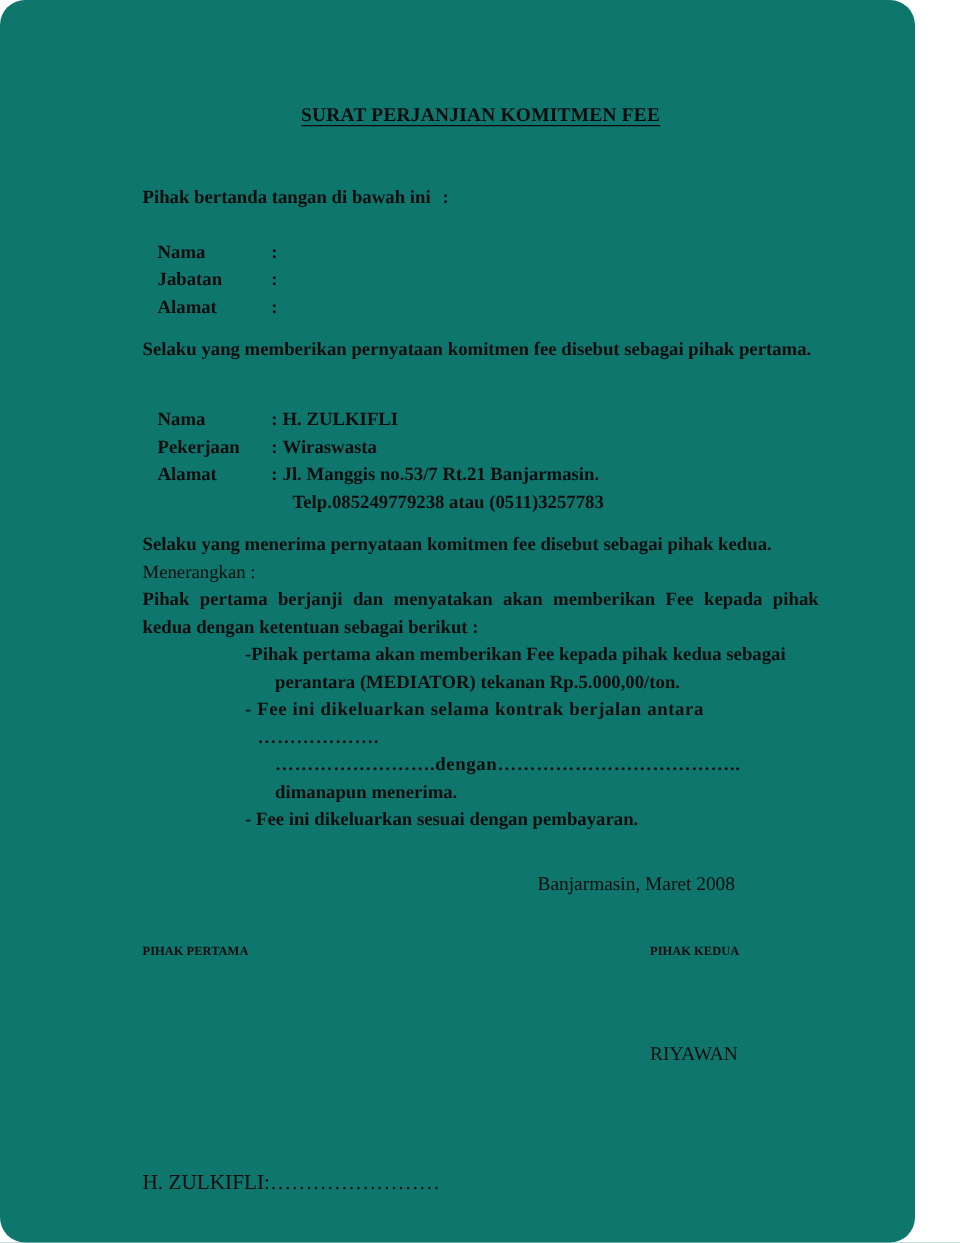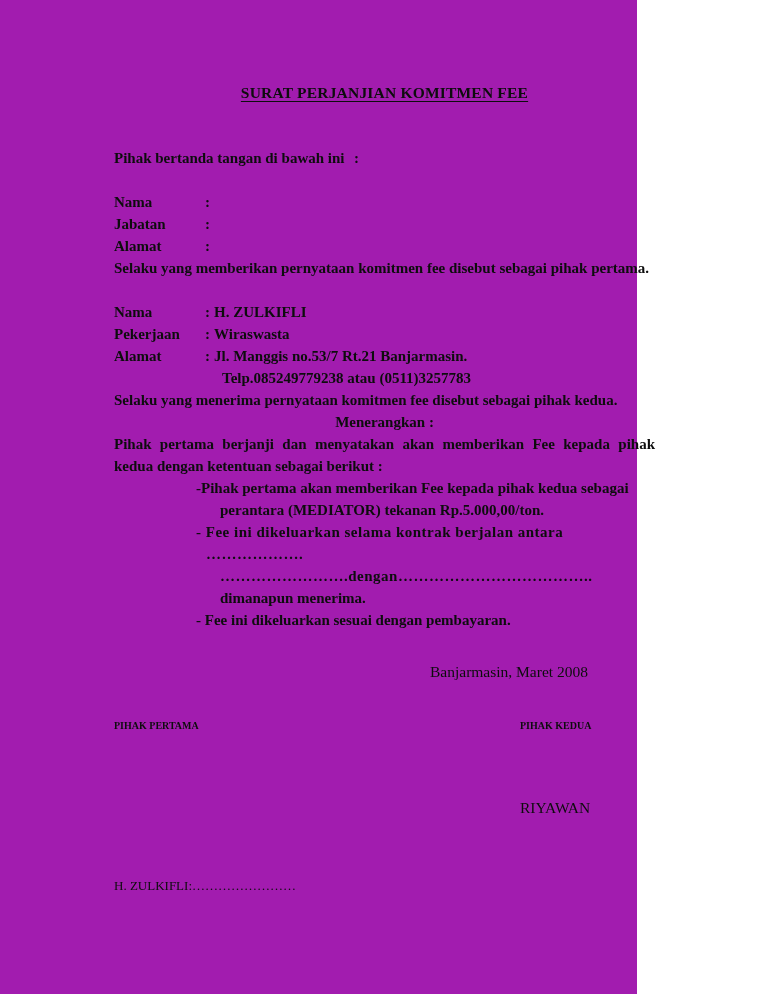--- a/index.html
+++ b/index.html
@@ -11,23 +11,24 @@
     width: 768px;
     height: 994px;
     font-family: "Liberation Serif", "DejaVu Serif", serif;
     color: #0d0d0d;
     position: relative;
     overflow: hidden;
   }
   .page {
     position: absolute;
     left: 0; top: 0;
-    width: 637px;
+    width: 732px;
     height: 994px;
-    background: #a21caf;
+    background: #0f766e;
+    border-radius: 20px;
   }
   .doc-body {
     position: absolute;
     left: 114px;
     top: 84px;
     width: 541px;
   }
 
   
   .doc-title {
@@ -58,21 +59,21 @@
     text-justify: inter-word;
   }
 
   
   .intro {
     margin-bottom: 22px;
   }
   .intro .lbl { display: inline-block; width: 240px; }
 
   
-  .fields { margin: 0; }
+  .fields { margin: 12px; }
   .field-row {
     font-weight: bold;
     font-size: 15px;
     line-height: 22px;
     white-space: nowrap;
   }
   .field-row .fname {
     display: inline-block;
     width: 91px;
   }
@@ -86,22 +87,21 @@
     font-size: 15px;
     line-height: 22px;
     padding-left: 108px;
     white-space: nowrap;
   }
 
   .gap-block { height: 22px; }
 
   
   .center-head {
-    text-align: center;
-    font-weight: bold;
+    font-weight: normal;
     font-size: 15px;
     line-height: 22px;
     margin: 0;
   }
 
   
   .clauses {
     margin: 0;
     padding-left: 82px;
   }
@@ -150,22 +150,22 @@
   .sign-left { left: 0; }
   .sign-right { left: 406px; }
   .sign-name-right {
     margin-top: 62px;
     padding-left: 406px;
     font-size: 15.5px;
     line-height: 22px;
     white-space: nowrap;
   }
   .sign-name-left {
-    margin-top: 56px;
-    font-size: 13px;
+    margin-top: 80px;
+    font-size: 17px;
     line-height: 22px;
     white-space: nowrap;
   }
 </style>
 </head>
 <body>
 
 <div class="page">
   <div class="doc-body">
 

